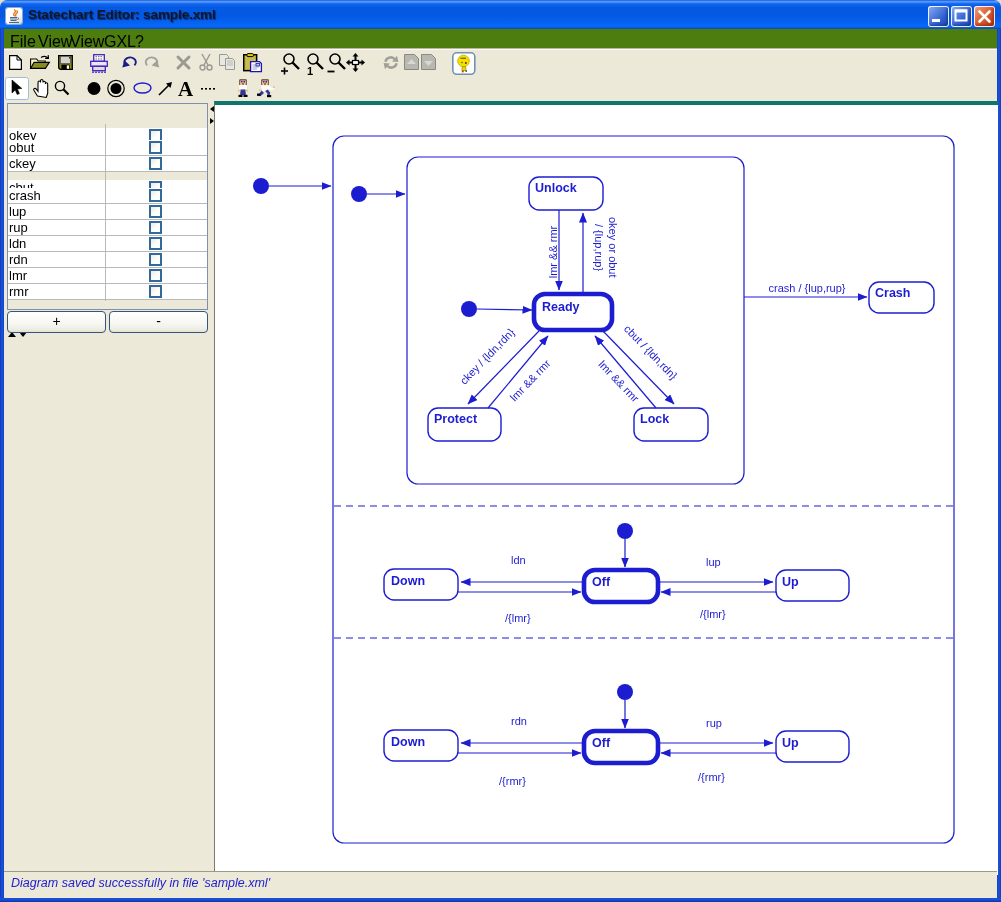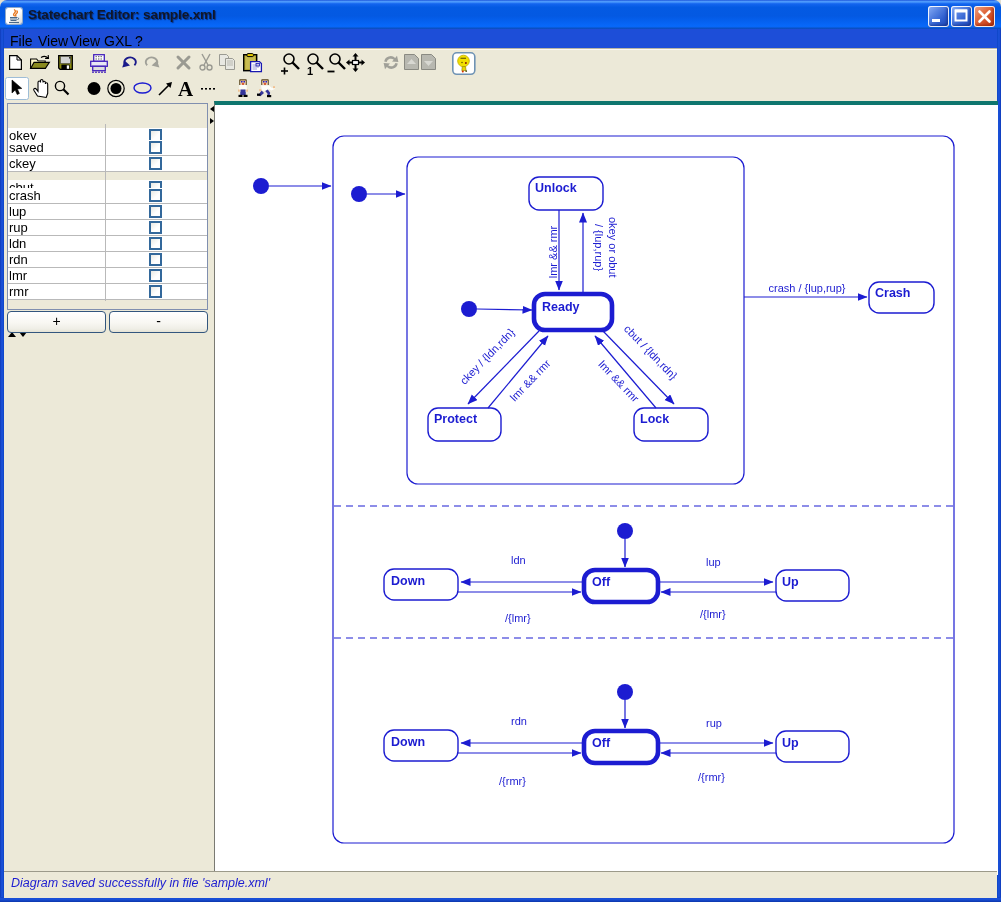--- a/index.html
+++ b/index.html
@@ -10,21 +10,21 @@
     background:linear-gradient(180deg,#1b50d8 0%,#3c82f0 3%,#55a2ff 6%,#1465ef 13%,#045ae3 25%,#0459e2 55%,#0560ee 72%,#0766f7 85%,#0769fa 91%,#0b54cd 97%,#0a49b8 100%);}
   #win-icon{left:6px;top:8px;width:16px;height:16px;background:linear-gradient(135deg,#ffffff 55%,#d8d8d4 100%);border-radius:2px;box-shadow:0 0 0 1px #8fa8c8;}
   #title-text{left:28px;top:7px;color:#0f172a;font-size:13.5px;font-weight:bold;letter-spacing:-0.1px;text-shadow:1px 1px 1px rgba(10,30,90,0.75);}
   .winbtn{top:6px;width:21px;height:21px;border-radius:3px;box-shadow:inset 0 0 0 1px rgba(255,255,255,0.85);color:#fff;}
   #btn-min,#btn-max{background:linear-gradient(135deg,#8cb0f8 0%,#5581e0 35%,#2e5ecf 65%,#1e46ae 100%);box-shadow:inset 0 0 0 1px rgba(255,255,255,0.9), inset -2px -2px 3px rgba(10,30,110,0.55);}
   #btn-close{background:linear-gradient(135deg,#f0a488 0%,#e06a40 40%,#d04a20 70%,#b03510 100%);box-shadow:inset 0 0 0 1px rgba(255,255,255,0.9), inset -2px -2px 3px rgba(120,20,0,0.55);}
   #border-left{left:0;top:29px;width:4px;height:869px;background:linear-gradient(90deg,#0f3ab8 0%,#1c54dd 50%,#0c43c4 100%);}
   #border-right{left:997px;top:29px;width:4px;height:869px;background:linear-gradient(90deg,#0c43c4 0%,#1c54dd 50%,#0f3ab8 100%);}
   #border-bottom{left:0;top:897px;width:1001px;height:5px;background:linear-gradient(180deg,#1140c4 0%,#1c54dd 40%,#0b36ac 100%);}
   
-  #menubar{left:4px;top:29px;width:993px;height:21px;background:#1d4ed8;color:#000;font-size:14px;}
+  #menubar{left:4px;top:29px;width:993px;height:21px;background:#4d7c0f;color:#000;font-size:16px;}
   .menuitem{position:absolute;top:4px;}
   #toolbar1{left:4px;top:50px;width:993px;height:27px;background:#ECE9D8;}
   #toolbar2{left:4px;top:77px;width:993px;height:24px;background:#ECE9D8;}
   
   #leftpanel{left:4px;top:101px;width:210px;height:770px;background:#ECE9D8;}
   #sigtable{position:absolute;left:3px;top:2px;width:199px;height:205px;background:#ECE9D8;border:1px solid #808faf;}
   #thead{position:absolute;left:0;top:0;width:199px;height:20px;background:linear-gradient(180deg,#F9F8F3 0%,#F0EEE3 60%,#E0DCC8 88%,#D4CFB8 100%);border-bottom:1px solid #b0ab95;font-size:12px;color:#000;}
   .row{position:absolute;left:0;width:199px;height:15px;background:#fff;border-bottom:1px solid #b9b9b9;font-size:13px;color:#000;}
   .rlabel{position:absolute;left:1px;top:0px;}
   .cbx{position:absolute;left:141px;top:1px;width:9px;height:9px;border:2px solid #33689b;background:linear-gradient(135deg,#e9e9e4 0%,#ffffff 60%);}
@@ -299,21 +299,21 @@
       </g>
 </svg>
 </div>
 <div class="abs" id="leftpanel">
   <div id="sigtable">
     <div class="row" style="top:24px;">
         <span class="rlabel">okey</span>
         <span class="cbx"></span>
       </div>
     <div class="row" style="top:36px;">
-        <span class="rlabel">saved</span>
+        <span class="rlabel">obut</span>
         <span class="cbx"></span>
       </div>
     <div class="row" style="top:52px;">
         <span class="rlabel">ckey</span>
         <span class="cbx"></span>
       </div>
     <div class="row" style="top:76px;">
         <span class="rlabel">cbut</span>
         <span class="cbx"></span>
       </div>

